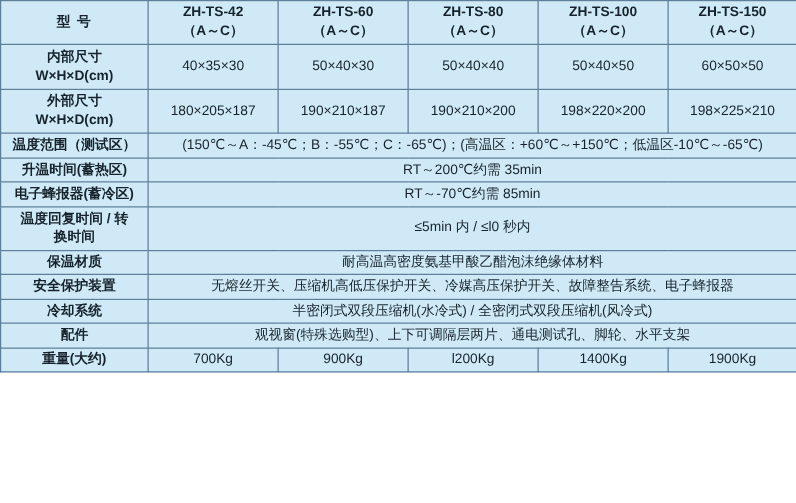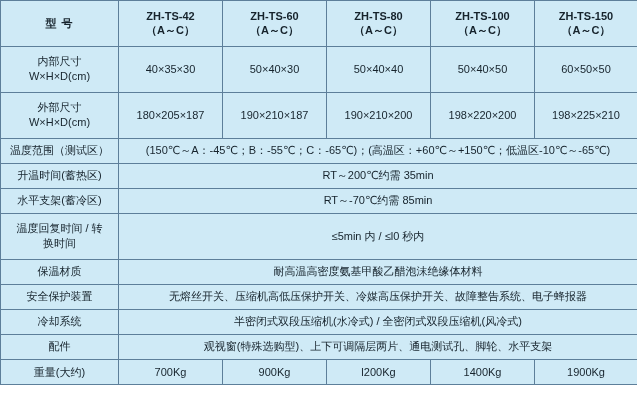--- a/index.html
+++ b/index.html
@@ -5,35 +5,35 @@
   html,body{margin:0;padding:0;}
   body{
     width:637px;height:402px;
     background:#ffffff;
     font-family:"Liberation Sans","DejaVu Sans",sans-serif;
     overflow:hidden;
   }
   #spec-table{
     border-collapse:collapse;
     width:637px;
-    height:385px;
+    height:298px;
     table-layout:fixed;
   }
   #spec-table td{
     border:1px solid #5d7f9a;
     background:#cfeaf6;
     color:#16232c;
     text-align:center;
     vertical-align:middle;
     font-size:11px;
     line-height:1.35;
     padding:1px 2px;
   }
   td.label{
-    font-weight:normal;
+    font-weight:bold;
     font-size:11.5px;
     width:118px;
   }
   td.head{
     font-weight:bold;
     font-size:12.5px;
     letter-spacing:1px;
   }
   td.model{
     font-weight:bold;
@@ -114,21 +114,21 @@
       <td class="label">温度范围（测试区）</td>
       <td class="wide small" colspan="5">(150℃～A：-45℃；B：-55℃；C：-65℃)；(高温区：+60℃～+150℃；低温区-10℃～-65℃)</td>
     </tr>
 
     <tr>
       <td class="label">升温时间(蓄热区)</td>
       <td class="wide" colspan="5">RT～200℃约需 35min</td>
     </tr>
 
     <tr>
-      <td class="label">水平支架(蓄冷区)</td>
+      <td class="label">电子蜂报器(蓄冷区)</td>
       <td class="wide" colspan="5">RT～-70℃约需 85min</td>
     </tr>
 
     <tr>
       <td class="label">
         <span class="two-line">温度回复时间 / 转</span>
         <span class="two-line">换时间</span>
       </td>
       <td class="wide" colspan="5">≤5min 内 / ≤l0 秒内</td>
     </tr>

